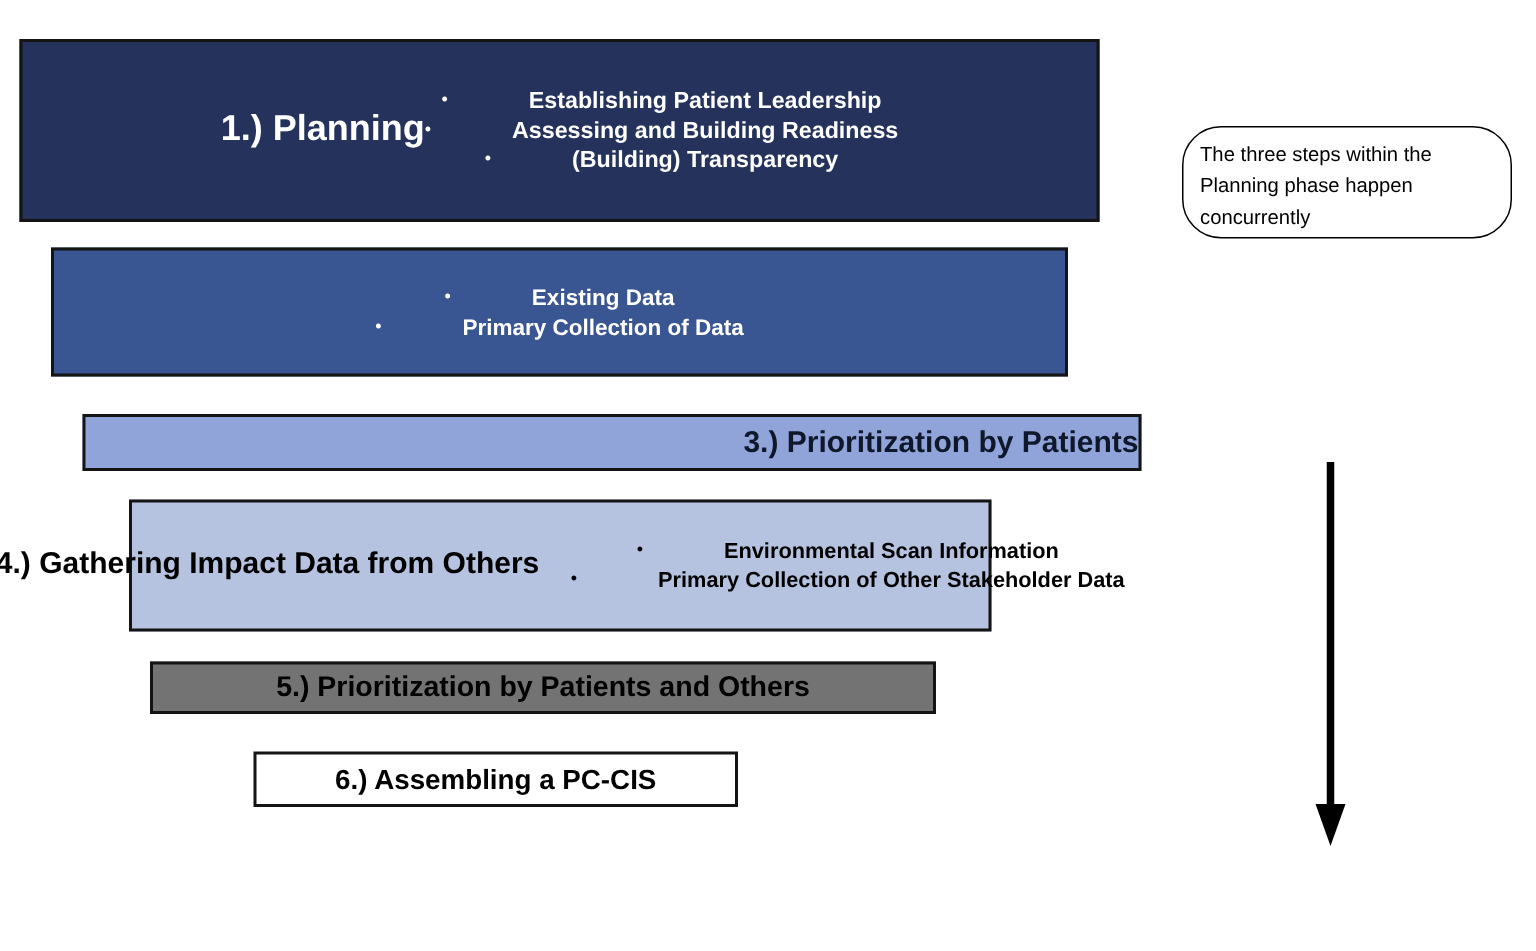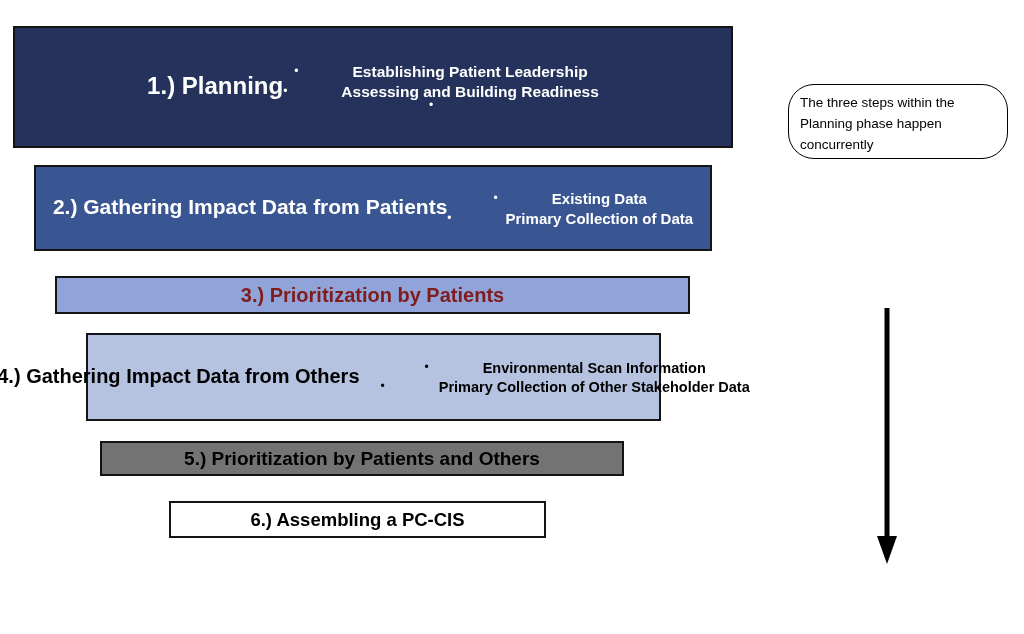--- a/index.html
+++ b/index.html
@@ -74,23 +74,24 @@
   #box-2 {
     left: 34px;  top: 165px; width: 678px; height: 86px;
     background: #3a5692;
     color: #ffffff;
   }
   #box-2 .phase-title { font-size: 21px; margin-bottom: 2px; }
   #box-2 .bullet-line { font-size: 15px; }
 
   
   #box-3 {
-    left: 55px;  top: 276px; width: 635px; height: 38px;
+    left: 55px;  top: 276px; width: 706px; height: 38px;
     background: #91a4da;
-    color: #7f1d1d;
+    color: #0f172a;
+    justify-content: flex-end;
   }
   #box-3 .phase-title { font-size: 20px; }
 
   
   #box-4 {
     left: 86px;  top: 333px; width: 575px; height: 88px;
     background: #b6c3e0;
     color: #000000;
     gap: 21px;
   }
@@ -100,21 +101,21 @@
   
   #box-5 {
     left: 100px; top: 441px; width: 524px; height: 35px;
     background: #737373;
     color: #000000;
   }
   #box-5 .phase-title { font-size: 19px; }
 
   
   #box-6 {
-    left: 169px; top: 501px; width: 377px; height: 37px;
+    left: 169px; top: 501px; width: 323px; height: 37px;
     background: #ffffff;
     color: #000000;
   }
   #box-6 .phase-title { font-size: 18.5px; }
 
   
   .callout {
     position: absolute;
     box-sizing: border-box;
     border: 1.5px solid #000000;
@@ -147,26 +148,26 @@
       <div class="bullet-line">
         <span class="bullet-dot">•</span>
         <span class="bullet-text">Establishing Patient Leadership</span>
       </div>
       <div class="bullet-line">
         <span class="bullet-dot">•</span>
         <span class="bullet-text">Assessing and Building Readiness</span>
       </div>
       <div class="bullet-line">
         <span class="bullet-dot">•</span>
+        <span class="bullet-text">(Building) Transparency</span>
       </div>
     </div>
   </div>
 
   <div class="phase-box" id="box-2">
-    <div class="phase-title">2.) Gathering Impact Data from Patients</div>
     <div class="bullets">
       <div class="bullet-line">
         <span class="bullet-dot">•</span>
         <span class="bullet-text">Existing Data</span>
       </div>
       <div class="bullet-line">
         <span class="bullet-dot">•</span>
         <span class="bullet-text">Primary Collection of Data</span>
       </div>
     </div>

